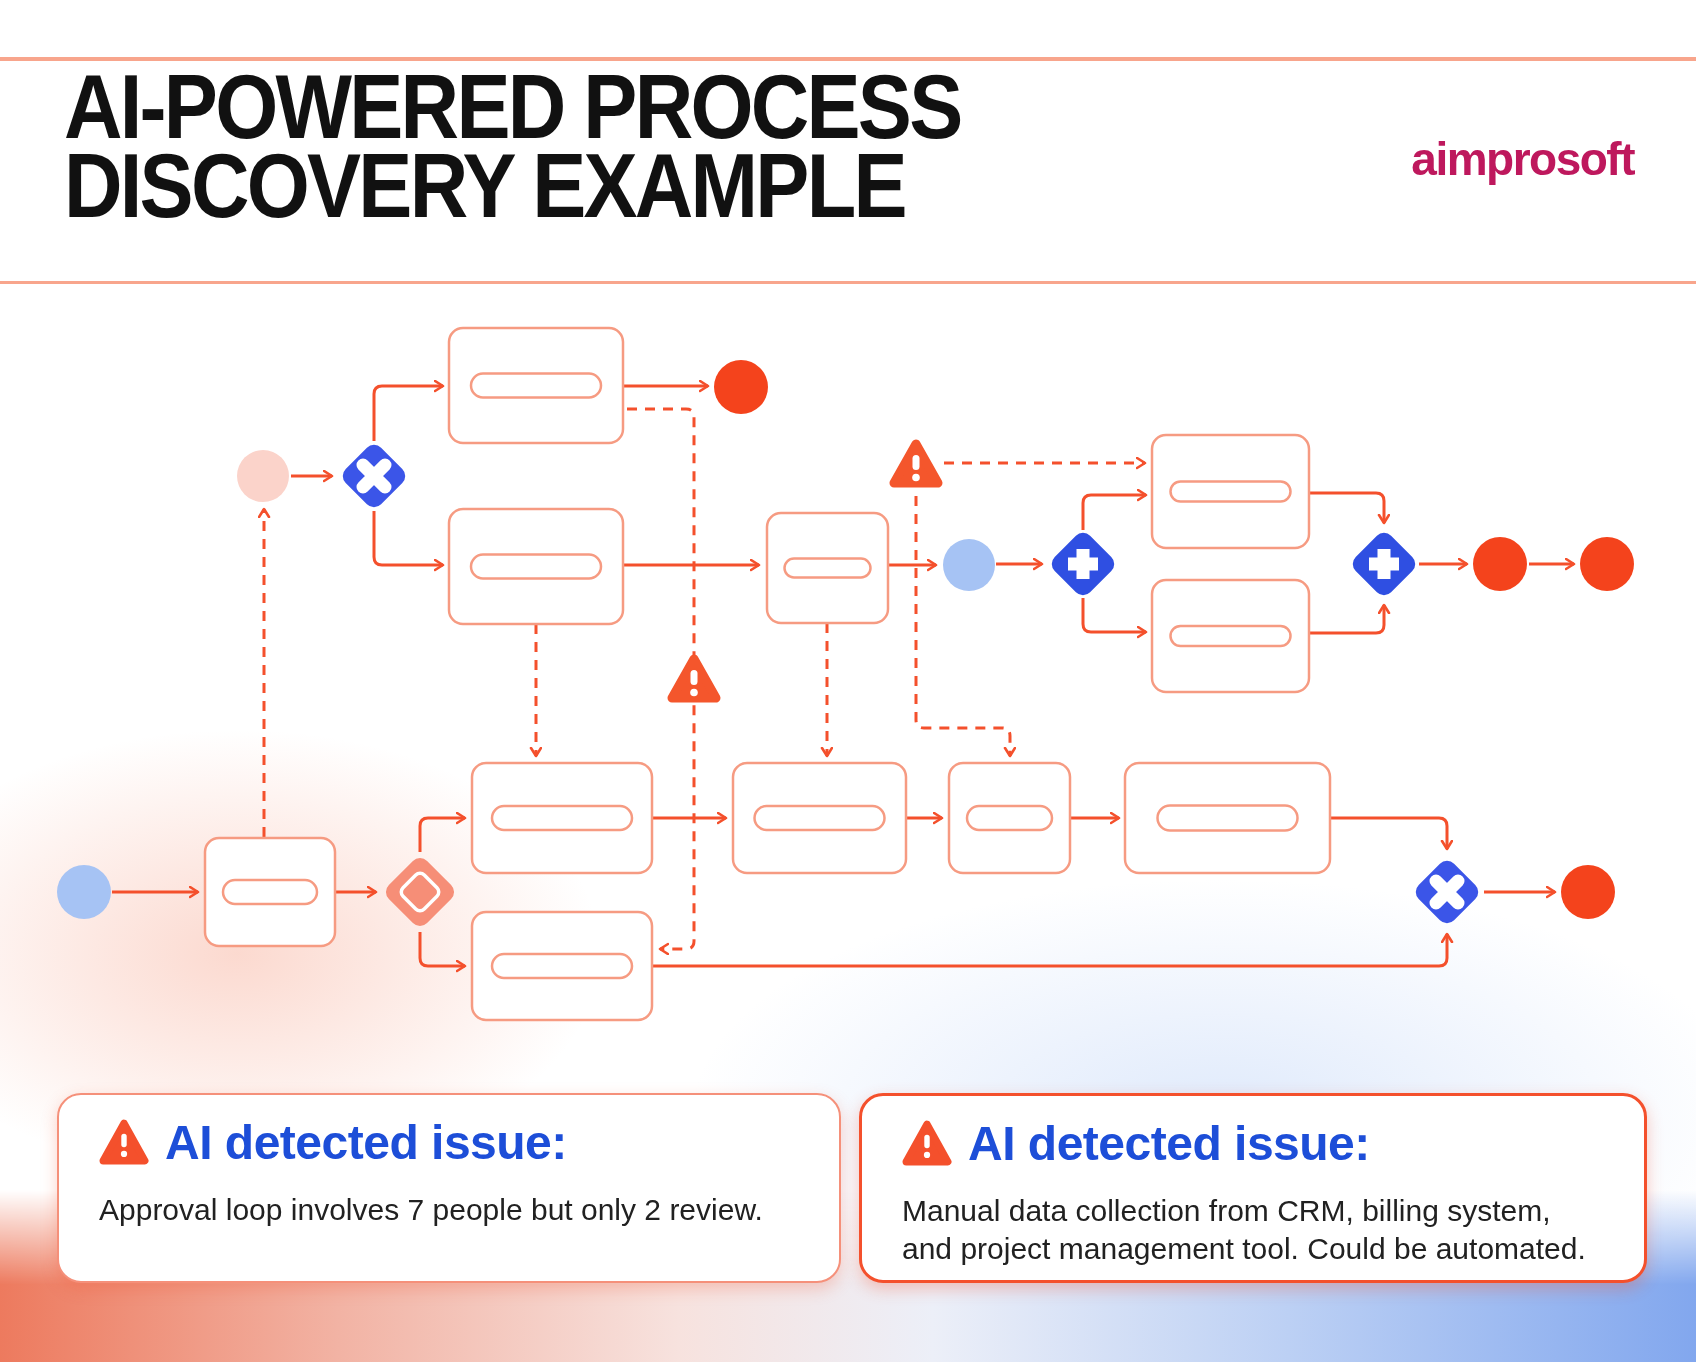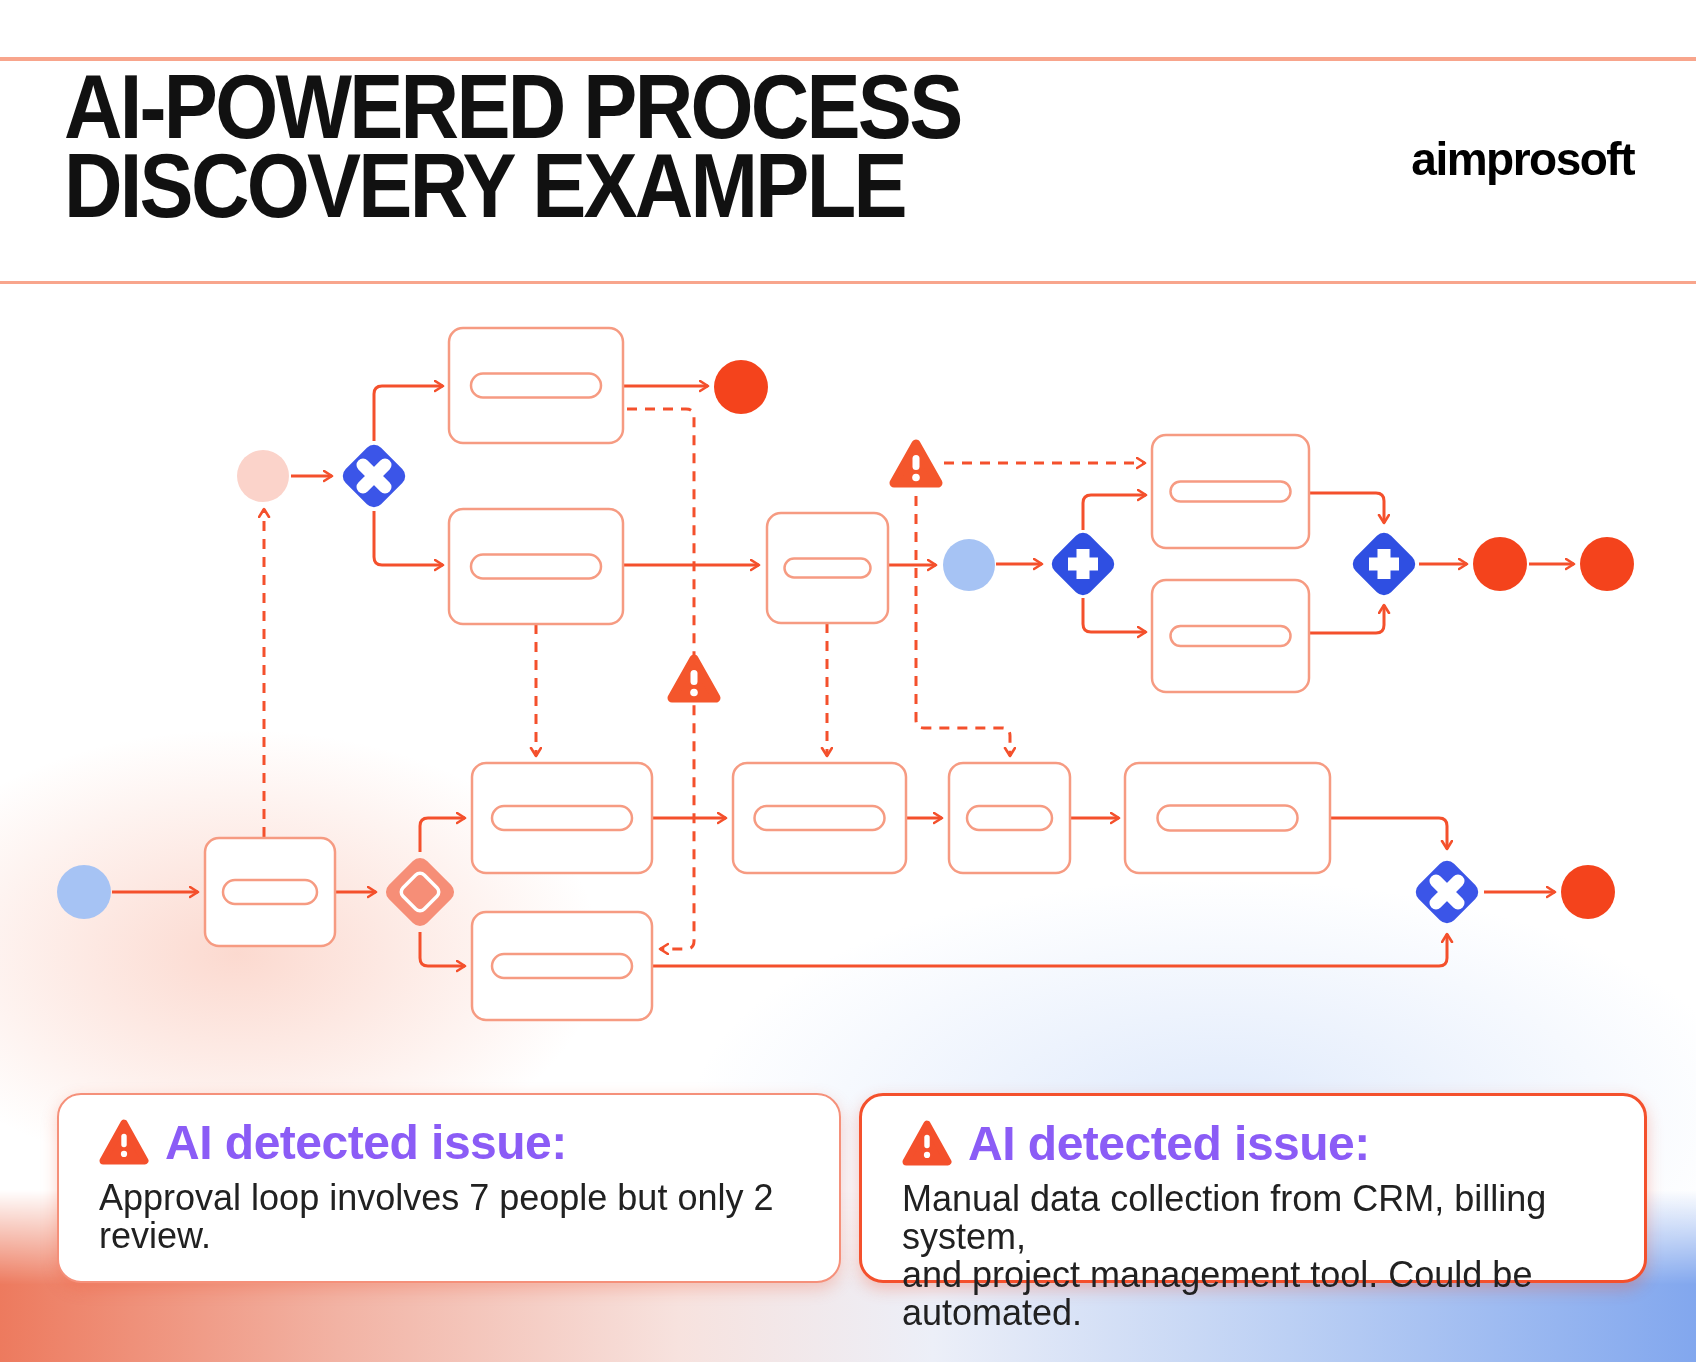--- a/index.html
+++ b/index.html
@@ -12,37 +12,37 @@
   .bottom-band{position:absolute;left:0;top:1190px;width:1696px;height:172px;z-index:1;
     background:linear-gradient(90deg,#ed7a5e 0%,#f2b3a4 20%,#f7e2de 40%,#ecEFF8 55%,#bcd0f4 76%,#82a7ee 100%);
     -webkit-mask-image:linear-gradient(to bottom,transparent 0%,#000 55%);
             mask-image:linear-gradient(to bottom,transparent 0%,#000 55%);}
   .rule{position:absolute;left:0;width:1696px;z-index:2;background:#f8a58c;}
   .rule.top{top:57px;height:4px;}
   .rule.mid{top:281px;height:3px;}
   .title{position:absolute;left:64px;top:68px;z-index:2;color:#111111;font-weight:bold;
          font-size:90px;line-height:79px;letter-spacing:-3px;
          transform:scaleX(.9);transform-origin:left top;white-space:nowrap;}
-  .logo{position:absolute;right:62px;top:132px;z-index:2;color:#000000;font-weight:bold;
+  .logo{position:absolute;right:62px;top:132px;z-index:2;color:#be185d;font-weight:bold;
         font-size:46px;letter-spacing:-1.5px;}
   svg.diagram{position:absolute;left:0;top:0;width:1696px;height:1362px;z-index:3;}
   .edge{fill:none;stroke:#f4502c;stroke-width:3;}
   .edge.dashed{stroke-dasharray:10 8;}
   .task-box{fill:#ffffff;stroke:#f69b82;stroke-width:2.5;}
   .task-pill{fill:#ffffff;stroke:#f69b82;stroke-width:2.5;}
   .cards{position:absolute;left:0;top:0;width:1696px;height:1362px;z-index:4;pointer-events:none;}
   .card{position:absolute;top:1093px;height:190px;background:#ffffff;border-radius:24px;
         box-sizing:border-box;padding:20px 40px 0 40px;}
   .card.left{left:57px;width:784px;border:2.5px solid #f5907a;
         box-shadow:0 6px 16px rgba(244,80,44,.25);}
   .card.right{left:859px;width:788px;border:3px solid #f4502c;
         box-shadow:0 6px 16px rgba(244,80,44,.30);}
   .card-head{display:flex;align-items:center;gap:16px;height:54px;}
-  .card-head .head-txt{color:#8b5cf6;font-size:48px;font-weight:bold;letter-spacing:-.5px;}
-  .card-body{margin-top:10px;color:#212121;font-size:36px;line-height:38px;}
+  .card-head .head-txt{color:#1d4ed8;font-size:48px;font-weight:bold;letter-spacing:-.5px;}
+  .card-body{margin-top:22px;color:#212121;font-size:30px;line-height:38px;}
 </style>
 </head>
 <body>
 
 <div class="bg-wash"></div>
 <div class="bottom-band"></div>
 <div class="rule top"></div>
 <div class="rule mid"></div>
 
 <div class="title">

